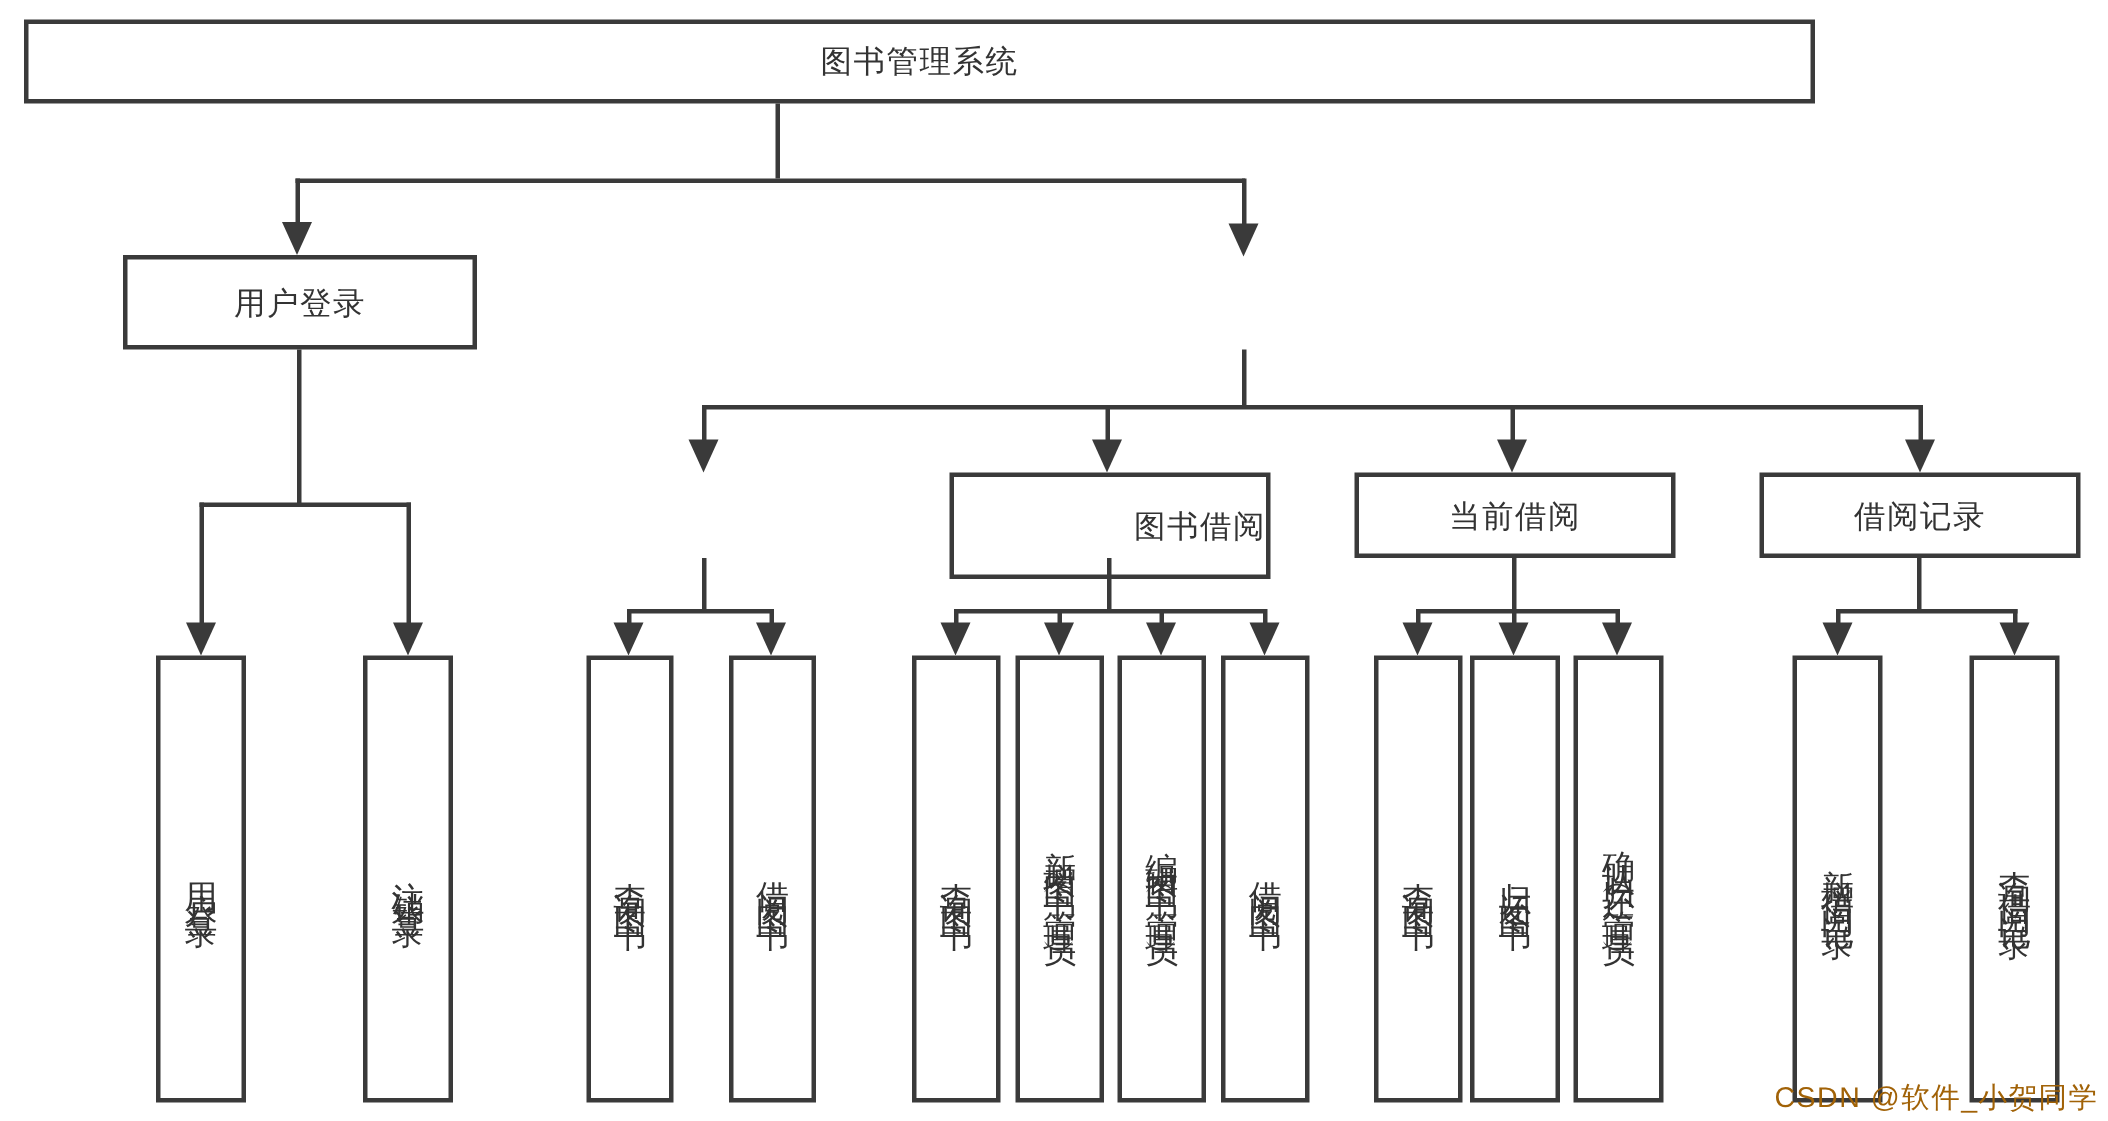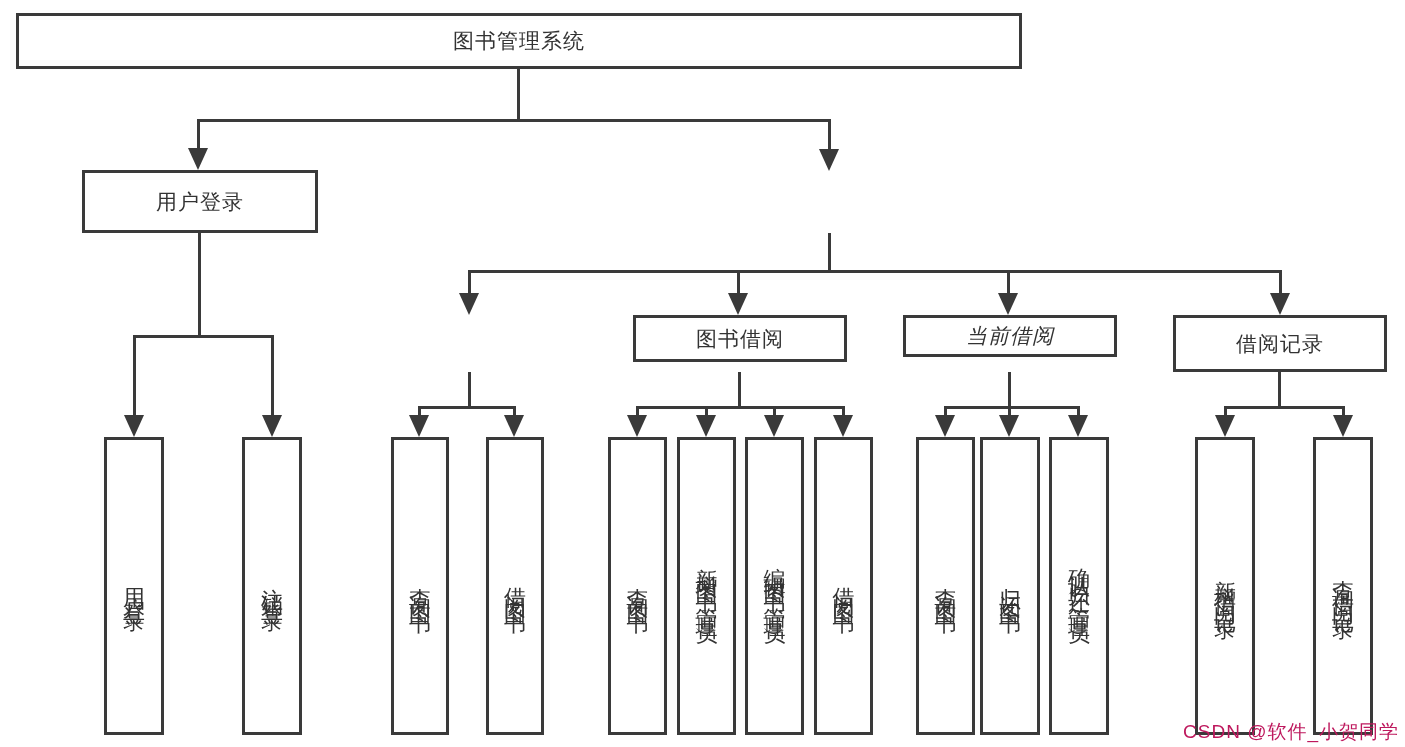--- a/index.html
+++ b/index.html
@@ -18,30 +18,30 @@
     font-size:22px;letter-spacing:8px;color:#333333;line-height:1;
   }
   .hline{position:absolute;height:3px;background:#3a3a3a;}
   .vline{position:absolute;width:3px;background:#3a3a3a;}
   .arrow{
     position:absolute;width:0;height:0;
     border-left:10px solid transparent;border-right:10px solid transparent;
     border-top:22px solid #3a3a3a;
   }
   .watermark{
-    position:absolute;top:719px;right:6px;font-size:19px;color:#be185d;
+    position:absolute;top:719px;right:6px;font-size:19px;color:#a16207;
     letter-spacing:1px;white-space:nowrap;
   }
 </style>
 </head>
 <body>
 
 <div class="canvas">
 
-  <div class="box" style="left:16px;top:13px;width:1006px;height:56px;">
+  <div class="box" style="left:16px;top:13px;width:1194px;height:56px;">
     <span class="hlabel">图书管理系统</span>
   </div>
 
   <div class="vline" style="left:517px;top:69px;height:50px;"></div>
   <div class="hline" style="left:197px;top:119px;width:633px;"></div>
   <div class="vline" style="left:197px;top:119px;height:33px;"></div>
   <div class="arrow" style="left:188px;top:148px;"></div>
   <div class="vline" style="left:828px;top:119px;height:33px;"></div>
   <div class="arrow" style="left:819px;top:149px;"></div>
 
@@ -60,24 +60,24 @@
   <div class="hline" style="left:468px;top:270px;width:814px;"></div>
   <div class="vline" style="left:468px;top:270px;height:27px;"></div>
   <div class="arrow" style="left:459px;top:293px;"></div>
   <div class="vline" style="left:737px;top:270px;height:27px;"></div>
   <div class="arrow" style="left:728px;top:293px;"></div>
   <div class="vline" style="left:1007px;top:270px;height:27px;"></div>
   <div class="arrow" style="left:998px;top:293px;"></div>
   <div class="vline" style="left:1279px;top:270px;height:27px;"></div>
   <div class="arrow" style="left:1270px;top:293px;"></div>
 
-  <div class="box" style="left:633px;top:315px;width:214px;height:47px;">
+  <div class="box" style="left:633px;top:315px;width:214px;height:71px;justify-content:flex-end;">
     <span class="hlabel">图书借阅</span>
   </div>
-  <div class="box" style="left:903px;top:315px;width:214px;height:42px;font-style:italic;">
+  <div class="box" style="left:903px;top:315px;width:214px;height:57px;">
     <span class="hlabel">当前借阅</span>
   </div>
   <div class="box" style="left:1173px;top:315px;width:214px;height:57px;">
     <span class="hlabel">借阅记录</span>
   </div>
 
   <div class="vline" style="left:468px;top:372px;height:36px;"></div>
   <div class="hline" style="left:418px;top:406px;width:98px;"></div>
   <div class="vline" style="left:418px;top:406px;height:11px;"></div>
   <div class="arrow" style="left:409px;top:415px;"></div>

